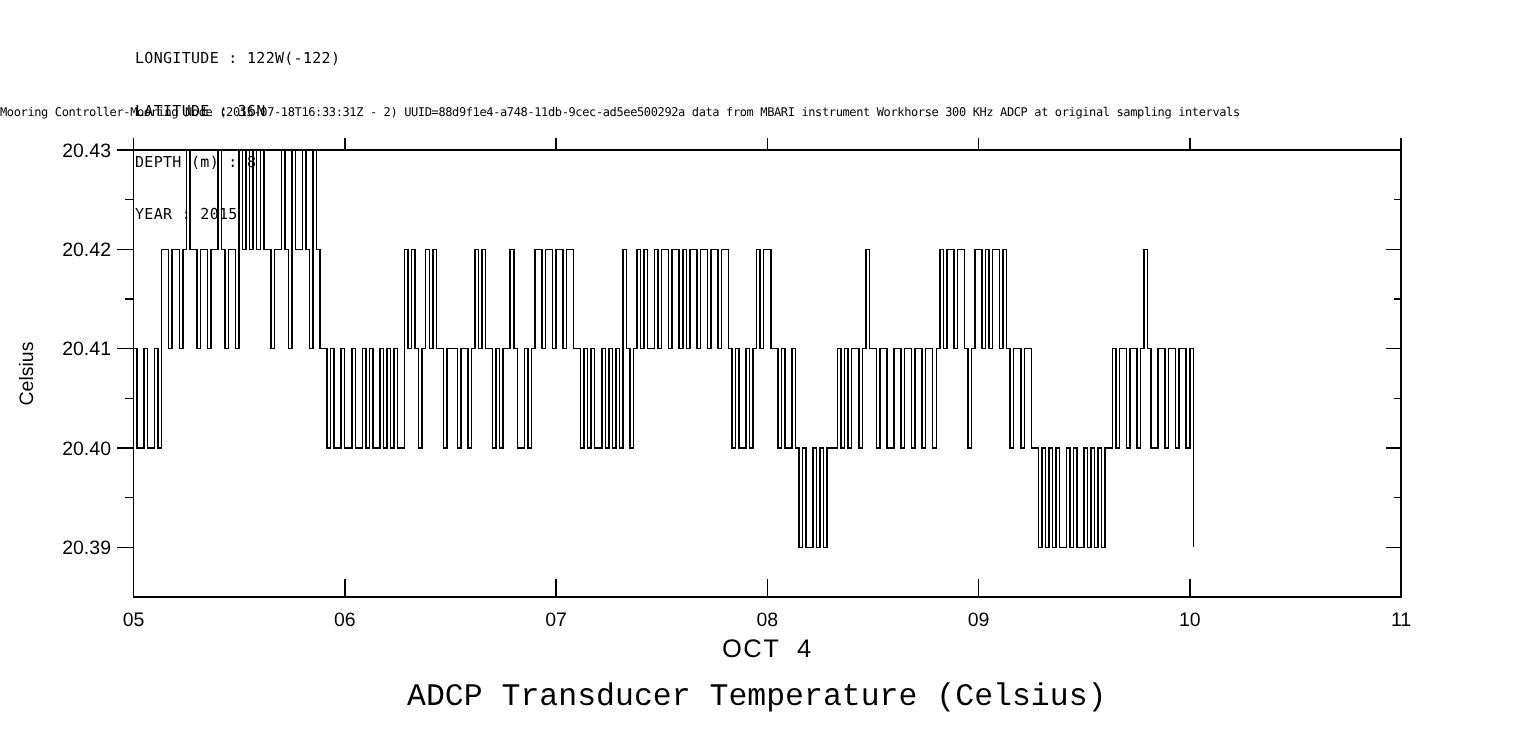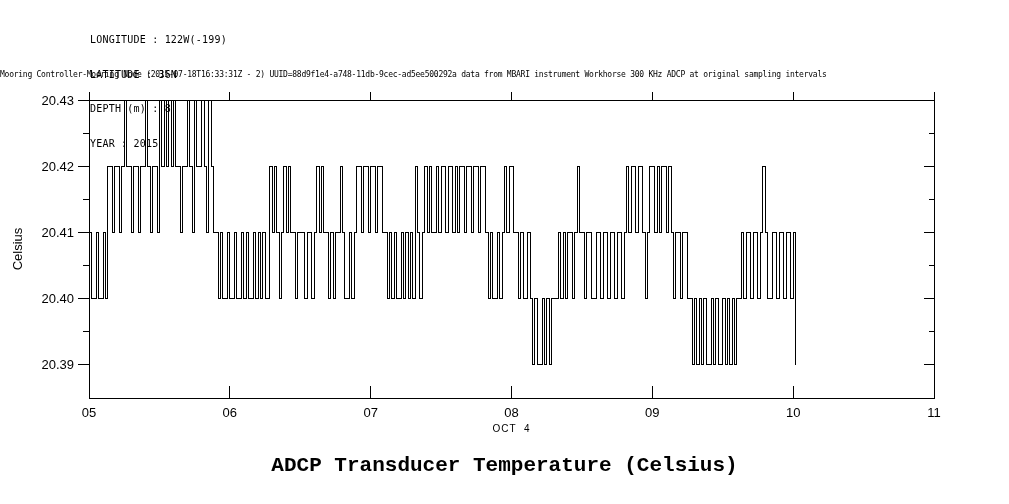--- a/index.html
+++ b/index.html
@@ -9,30 +9,30 @@
                   font-family:"DejaVu Sans Mono", monospace;
                   font-size:10px; line-height:11.5px; letter-spacing:0.2px;
                   white-space:pre; }
   .subtitle { position:absolute; top:70px; left:0; width:100%;
               font-family:"DejaVu Sans Mono", monospace;
               font-size:8px; letter-spacing:-0.25px; white-space:pre; }
   svg.plot { position:absolute; left:0; top:0; }
   svg text { font-family:"Liberation Sans", sans-serif; fill:#000; }
   .xlabel { position:absolute; top:423px; left:0; width:100%;
             padding-left:14px; box-sizing:border-box; text-align:center;
-            font-size:10px; letter-spacing:1px; white-space:pre; }
+            font-size:17px; letter-spacing:1px; white-space:pre; }
   .chart-title { position:absolute; top:454px; left:0; width:100%;
                  box-sizing:border-box; text-align:center;
-                 font-family:"Liberation Mono", monospace; font-size:21px;font-weight:bold; }
+                 font-family:"Liberation Mono", monospace; font-size:21px; }
 </style>
 </head>
 <body>
 
 <div class="header-block">
-  <div>LONGITUDE : 122W(-199)</div>
+  <div>LONGITUDE : 122W(-122)</div>
   <div>LATITUDE : 36N</div>
   <div>DEPTH (m) : 8</div>
   <div>YEAR : 2015</div>
 </div>
 
 <div class="subtitle">Mooring Controller-Mooring Node (2015-07-18T16:33:31Z - 2) UUID=88d9f1e4-a748-11db-9cec-ad5ee500292a data from MBARI instrument Workhorse 300 KHz ADCP at original sampling intervals</div>
 
 <svg class="plot" width="1009" height="504" viewBox="0 0 1009 504">
   <g id="axes-layer">
       <rect x="89" y="100" width="845" height="298" fill="none" stroke="#000000" stroke-width="1" shape-rendering="crispEdges"></rect>

